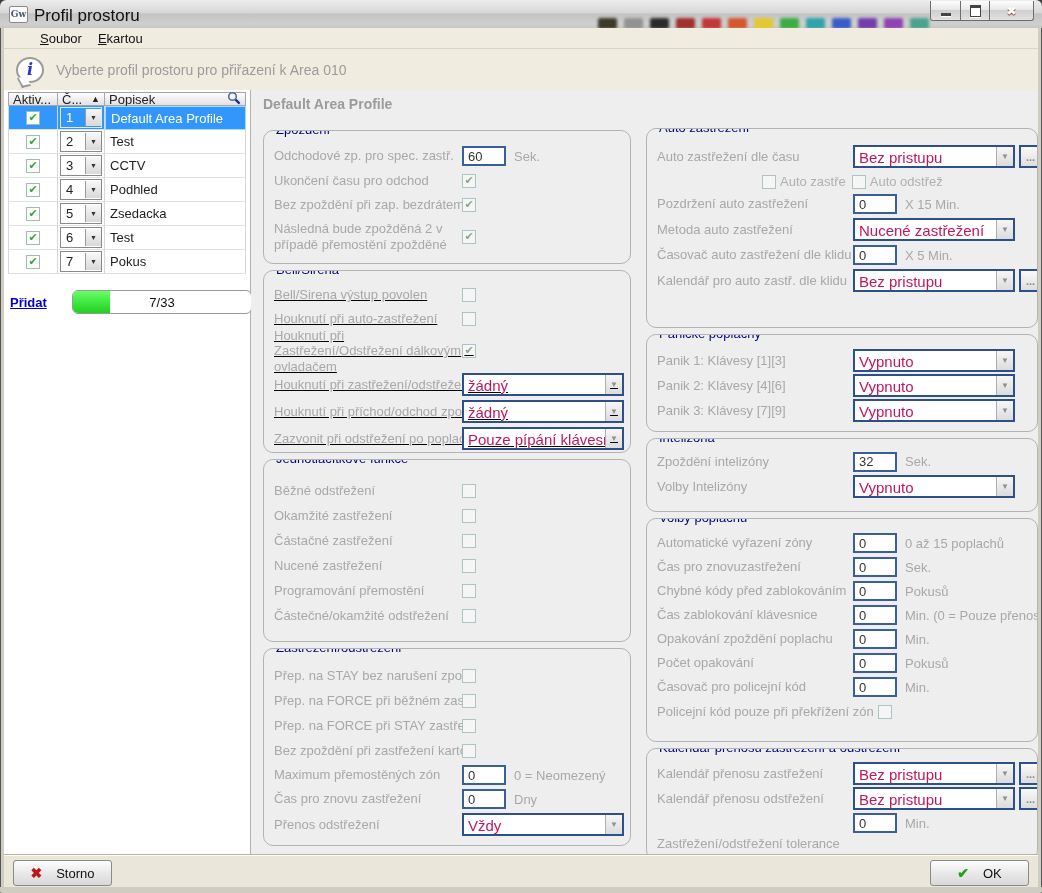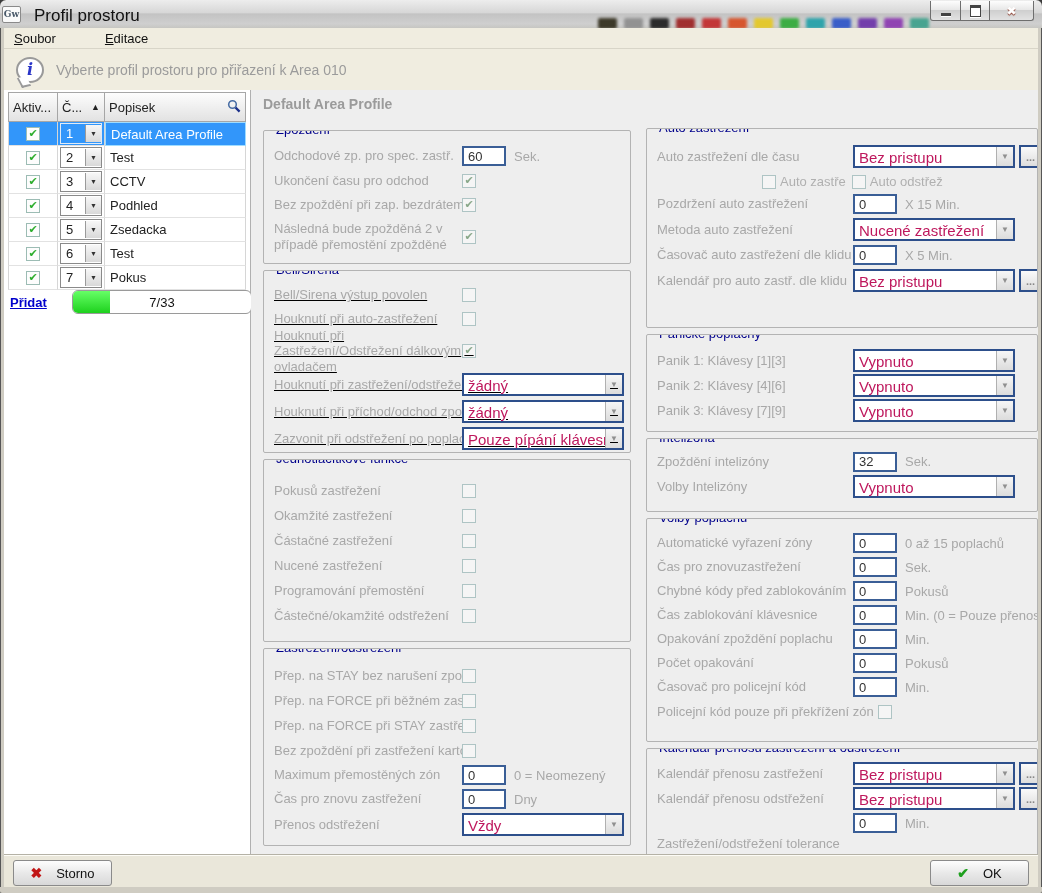--- a/index.html
+++ b/index.html
@@ -2,54 +2,54 @@
 <html lang="cs"><head>
 <meta charset="utf-8">
 <style>
   html,body{margin:0;padding:0;background:#3a3a3a;font-family:"Liberation Sans",sans-serif;}
   #window{position:relative;width:1042px;height:893px;background:#cfccc2;border-radius:6px 6px 2px 2px;
     box-shadow:0 0 0 1px #565656 inset;overflow:hidden;}
   
   .titlebar{position:absolute;left:0;top:0;width:1042px;height:28px;
     background:linear-gradient(180deg,#ededed,#d7d7d7 45%,#c3c3c3 50%,#cfcfcf 85%,#c6c6c2);
     border-radius:6px 6px 0 0;}
-  .app-icon{position:absolute;left:2px;top:6px;width:17px;height:15px;background:#fafafa;border:1px solid #8a8a8a;
+  .app-icon{position:absolute;left:9px;top:6px;width:17px;height:15px;background:#fafafa;border:1px solid #8a8a8a;
     border-radius:2px;font:bold 9px "DejaVu Serif",serif;color:#4a5a6a;text-align:center;line-height:15px;}
   .title-text{position:absolute;left:34px;top:6px;font-size:17px;color:#111;}
   .palette{position:absolute;left:598px;top:18px;height:11px;display:flex;gap:7px;filter:blur(1.5px);opacity:.9;}
   .pswatch{display:inline-block;width:19px;height:11px;border-radius:2px;}
   .winbtns{position:absolute;right:8px;top:1px;display:flex;}
   .wbtn{height:19px;border:1px solid #6e6e6e;border-top:none;display:flex;align-items:center;justify-content:center;
     background:linear-gradient(180deg,#fdfdfd,#e8e8e8 45%,#cfcfcf 50%,#e2e2e2);}
   .wbtn.min{width:29px;border-radius:0 0 0 3px;}
   .wbtn.max{width:28px;border-left:none;}
   .wbtn.close{width:43px;border-left:none;border-radius:0 0 3px 0;
     background:linear-gradient(180deg,#f6b49e,#e0765a 45%,#c53d20 50%,#d96а4e 70%,#e08568);}
   .glyph-min{width:10px;height:3px;background:#444;margin-top:8px;box-shadow:0 1px 0 #fff;}
   .glyph-max{width:9px;height:8px;border:1px solid #444;border-top:3px solid #444;background:#fff;box-shadow:0 1px 0 #fff;}
   .glyph-close{color:#fff;font:bold 12px "DejaVu Sans",sans-serif;text-shadow:0 1px 1px #7c2413;}
   
   .client{position:absolute;left:4px;top:28px;width:1034px;height:859px;background:#f0ede0;}
   .menubar{position:absolute;left:0;top:0;width:100%;height:21px;background:#f0ede0;border-bottom:1px solid #d8d5c8;
-    display:flex;align-items:center;padding-left:2px;box-sizing:border-box;gap:33px;}
+    display:flex;align-items:center;padding-left:28px;box-sizing:border-box;}
   .menu-item{font-size:13px;color:#111;padding:2px 8px;cursor:default;}
   .menu-item .u{text-decoration:underline;}
   .inforow{position:absolute;left:0;top:21px;width:100%;height:41px;display:flex;align-items:center;}
   .info-icon{position:relative;width:26px;height:26px;margin-left:12px;flex:none;}
   .info-bubble{width:24px;height:22px;border:2px solid #9a9a9a;border-radius:50%;background:#fff;
     font:bold italic 16px "DejaVu Serif",serif;color:#2a35c8;text-align:center;line-height:21px;}
   .info-tail{position:absolute;left:3px;bottom:-4px;width:8px;height:8px;background:#fff;border-left:2px solid #9a9a9a;
     border-bottom:2px solid #9a9a9a;transform:skewX(18deg) rotate(-12deg);}
   .info-text{margin-left:14px;font-size:14px;color:#9b9b9b;}
   
   .main{position:absolute;left:0;top:62px;width:100%;height:764px;display:flex;}
   .left-panel{position:relative;width:246px;flex:none;background:#fff;border-right:1px solid #b0b0b0;}
   
   .ltable{position:absolute;left:4px;top:2px;width:238px;font-size:13px;color:#222;}
-  .thead{display:flex;height:30px;}
+  .thead{display:flex;height:14px;}
   .th{background:linear-gradient(180deg,#fdfdfd,#eee 55%,#e2e2e2);border:1px solid #a6a6a6;border-left:none;
     display:flex;align-items:center;padding:0 4px;box-sizing:border-box;}
   .th:first-child{border-left:1px solid #a6a6a6;}
   .th.c1{width:50px;}.th.c2{width:47px;}.th.c3{width:141px;}
   .sort-asc{margin-left:auto;font-size:9px;color:#222;}
   .th .mag{margin-left:auto;}
   .trow{display:flex;height:24px;}
   .tc{border-right:1px solid #d6d6d6;border-bottom:1px solid #e2e2e2;display:flex;align-items:center;box-sizing:border-box;background:#fff;}
   .tc.c1{width:50px;justify-content:center;border-left:1px solid #d6d6d6;}
   .tc.c2{width:47px;justify-content:center;}
@@ -74,21 +74,21 @@
   .progress{position:absolute;left:62px;top:0;width:178px;height:22px;border:1px solid #9a9a9a;border-radius:6px;
     background:#fff;overflow:hidden;}
   .pfill{position:absolute;left:0;top:0;height:100%;background:linear-gradient(180deg,#66ff66,#1ed11e);}
   .ptext{position:absolute;left:0;top:0;width:100%;height:100%;display:flex;align-items:center;justify-content:center;
     font-size:13px;color:#111;}
   
   .form-panel{position:relative;flex:1;background:#eee;overflow:hidden;}
   .form-title{position:absolute;left:12px;top:6px;font-size:14px;font-weight:bold;color:#9b9b9b;}
   .col-left{position:absolute;left:12px;top:40px;width:368px;}
   .col-right{position:absolute;left:395px;top:38px;width:392px;}
-  .grp{position:relative;border:1px solid #b3b3b3;border-radius:2px;padding:12px 6px 8px 10px;box-sizing:border-box;
+  .grp{position:relative;border:1px solid #b3b3b3;border-radius:10px;padding:12px 6px 8px 10px;box-sizing:border-box;
     margin-bottom:6px;overflow:hidden;}
   .gtitle{position:absolute;top:-8px;left:8px;background:#eee;padding:0 4px;font-size:13px;color:#00008b;line-height:14px;}
   .frow{display:flex;align-items:center;height:24px;}
   .frow.h26{height:26px;}.frow.h27{height:27px;}.frow.h40{height:40px;}.frow.h25{height:25px;}
   .frow.h22{height:22px;}.frow.h18{height:18px;}
   .lbl{flex:0 0 188px;font-size:13px;color:#a8a8a8;line-height:1.2;overflow:hidden;white-space:nowrap;}
   .lbl.wrap{white-space:normal;}
   .col-right .lbl{flex-basis:196px;}
   .lbl.auto{flex:0 0 auto;}
   .tin{width:44px;height:20px;border:2px solid #3a5e96;background:#fff;font:13px "Liberation Sans",sans-serif;
@@ -148,21 +148,21 @@
       <div class="wbtn close">
           <span class="glyph-close">✖</span>
         </div>
     </div>
   </div>
 
   <div class="client">
 
     <div class="menubar">
       <span class="menu-item"><span class="u">S</span><span>oubor</span></span>
-      <span class="menu-item"><span class="u">E</span><span>ditace</span></span>
+      <span class="menu-item"><span class="u">E</span><span>kartou</span></span>
     </div>
 
     <div class="inforow">
       <div class="info-icon">
         <div class="info-bubble">i</div>
         <div class="info-tail"></div>
       </div>
       <div class="info-text">Vyberte profil prostoru pro přiřazení k Area 010</div>
     </div>
 
@@ -365,21 +365,21 @@
               <div class="dd">
                   <span class="dd-val">Pouze pípání klávesnice</span>
                   <span class="dd-btn">▼</span>
                 </div>
             </div>
           </div>
 
           <div class="grp" style="height:183px;padding-top:18px;">
             <span class="gtitle">Jednotlačítkové funkce</span>
             <div class="frow h25">
-              <span class="lbl">Pokusů zastřežení</span>
+              <span class="lbl">Běžné odstřežení</span>
               <span class="cb dis">
                   <span class="mark"></span>
                 </span>
             </div>
             <div class="frow h25">
               <span class="lbl">Okamžité zastřežení</span>
               <span class="cb dis">
                   <span class="mark"></span>
                 </span>
             </div>

